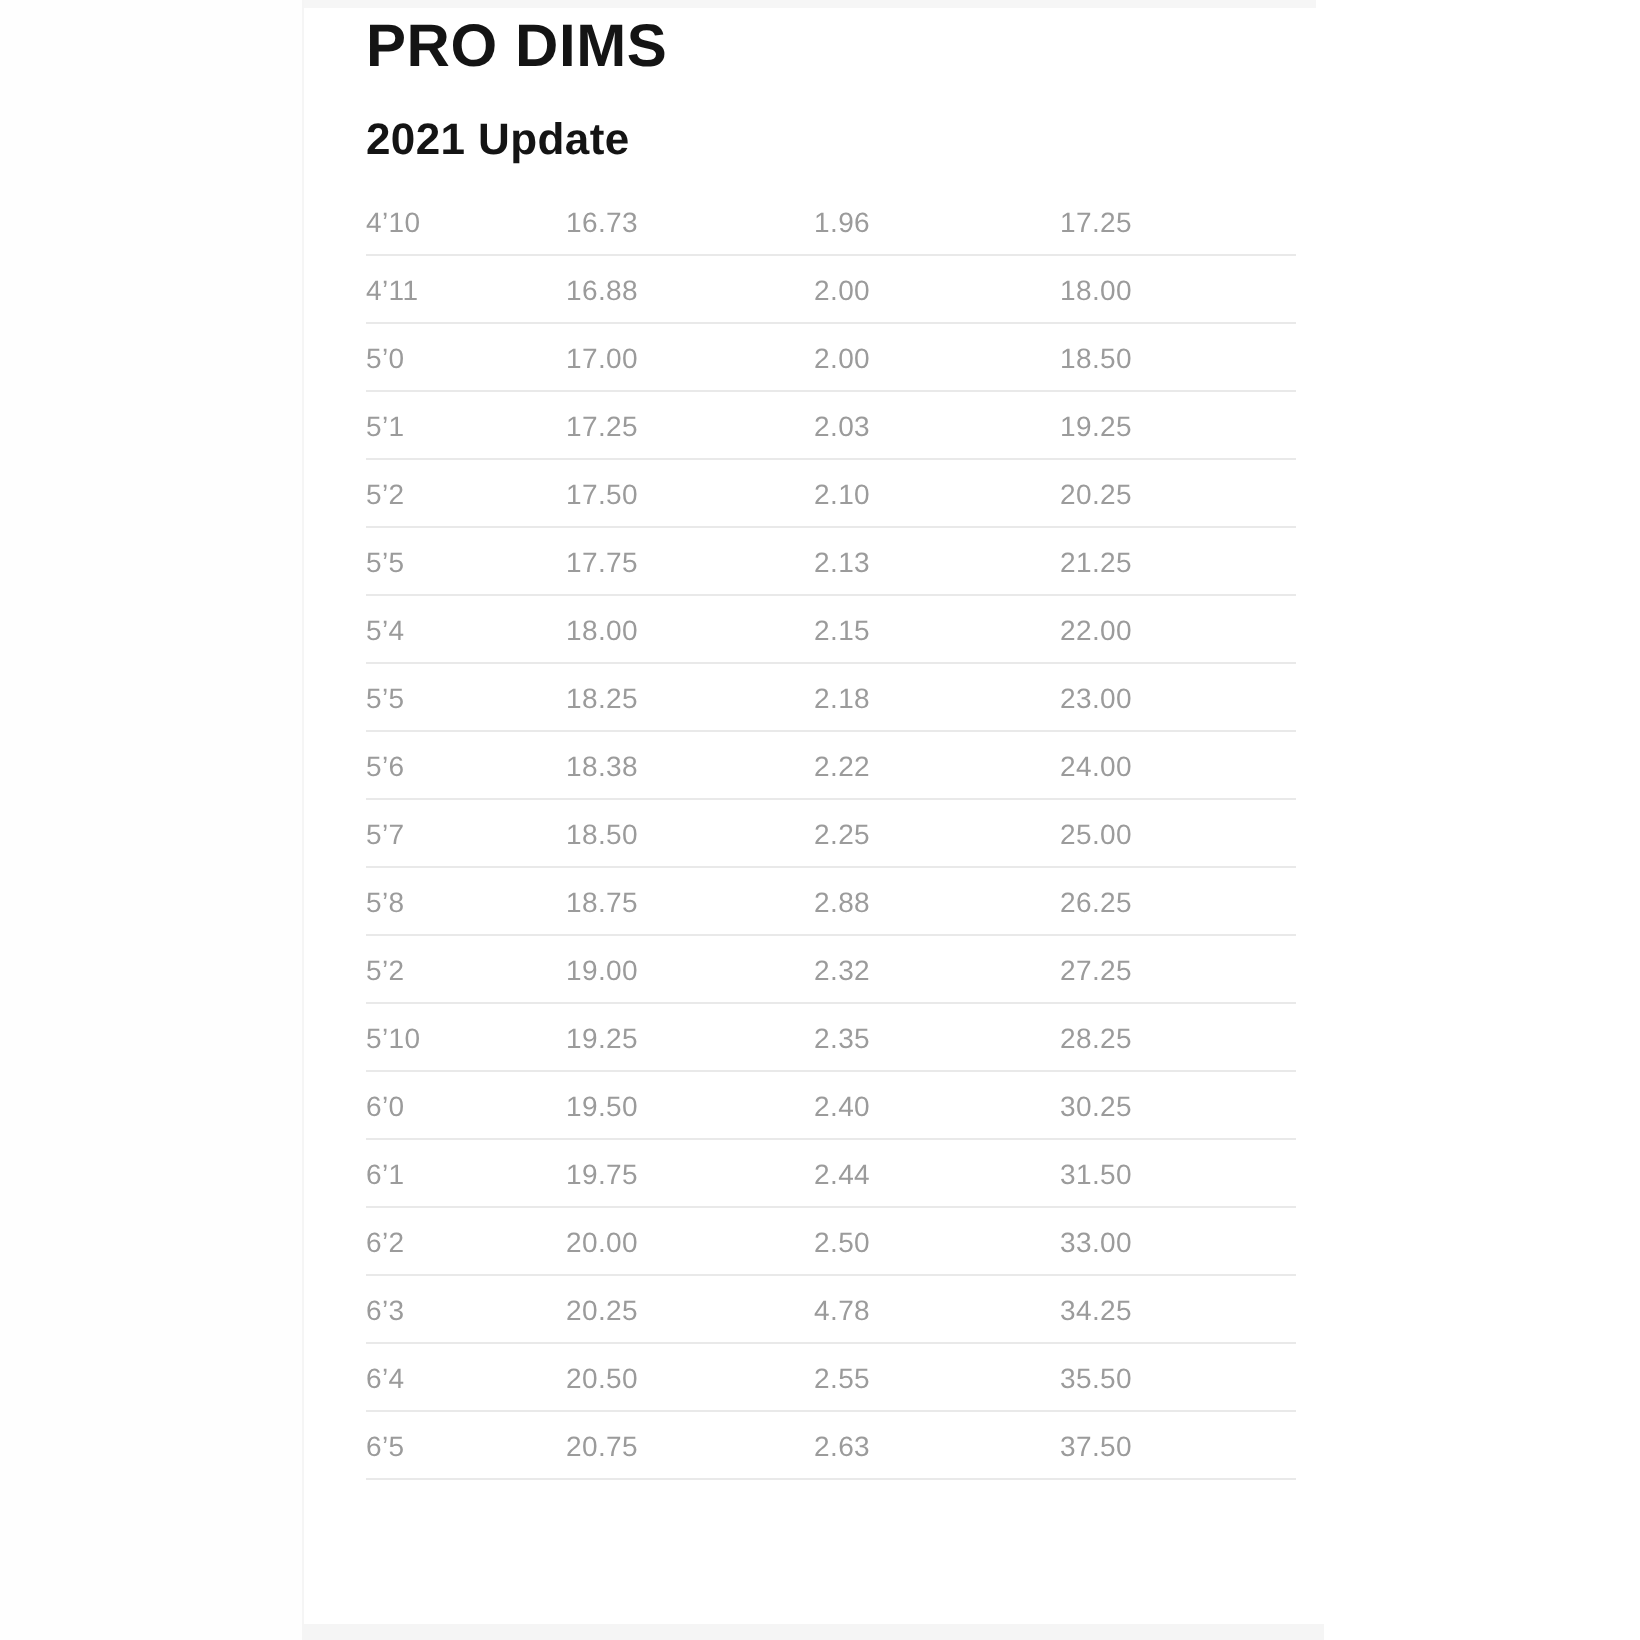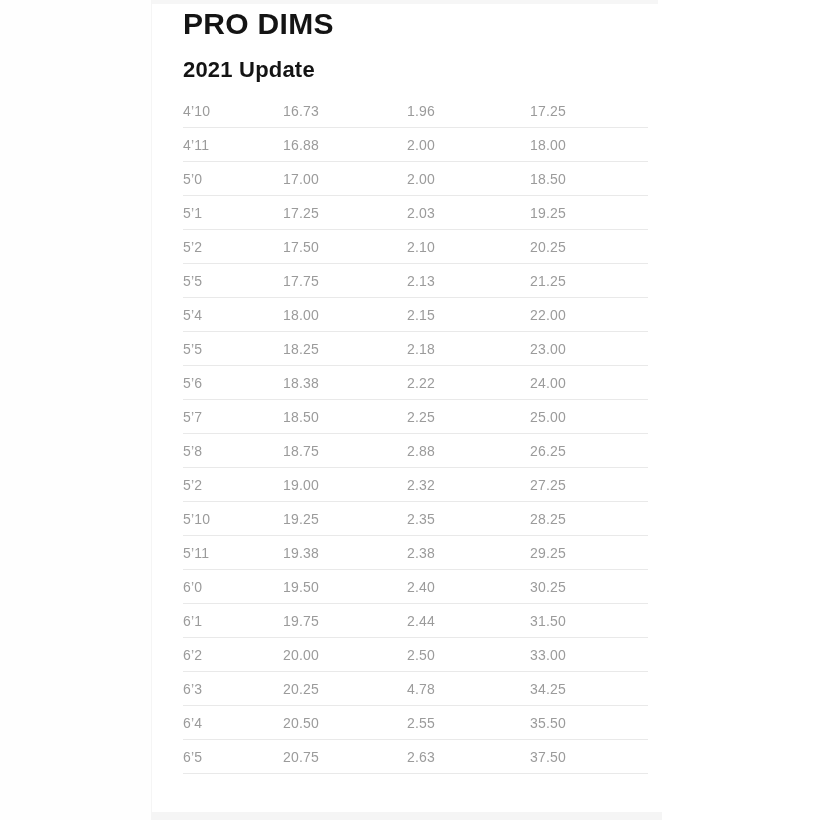--- a/index.html
+++ b/index.html
@@ -149,26 +149,20 @@
       <div class="cell">2.32</div>
       <div class="cell">27.25</div>
     </div>
     <div class="row">
       <div class="cell">5’10</div>
       <div class="cell">19.25</div>
       <div class="cell">2.35</div>
       <div class="cell">28.25</div>
     </div>
     <div class="row">
-      <div class="cell">5’11</div>
-      <div class="cell">19.38</div>
-      <div class="cell">2.38</div>
-      <div class="cell">29.25</div>
-    </div>
-    <div class="row">
       <div class="cell">6’0</div>
       <div class="cell">19.50</div>
       <div class="cell">2.40</div>
       <div class="cell">30.25</div>
     </div>
     <div class="row">
       <div class="cell">6’1</div>
       <div class="cell">19.75</div>
       <div class="cell">2.44</div>
       <div class="cell">31.50</div>

